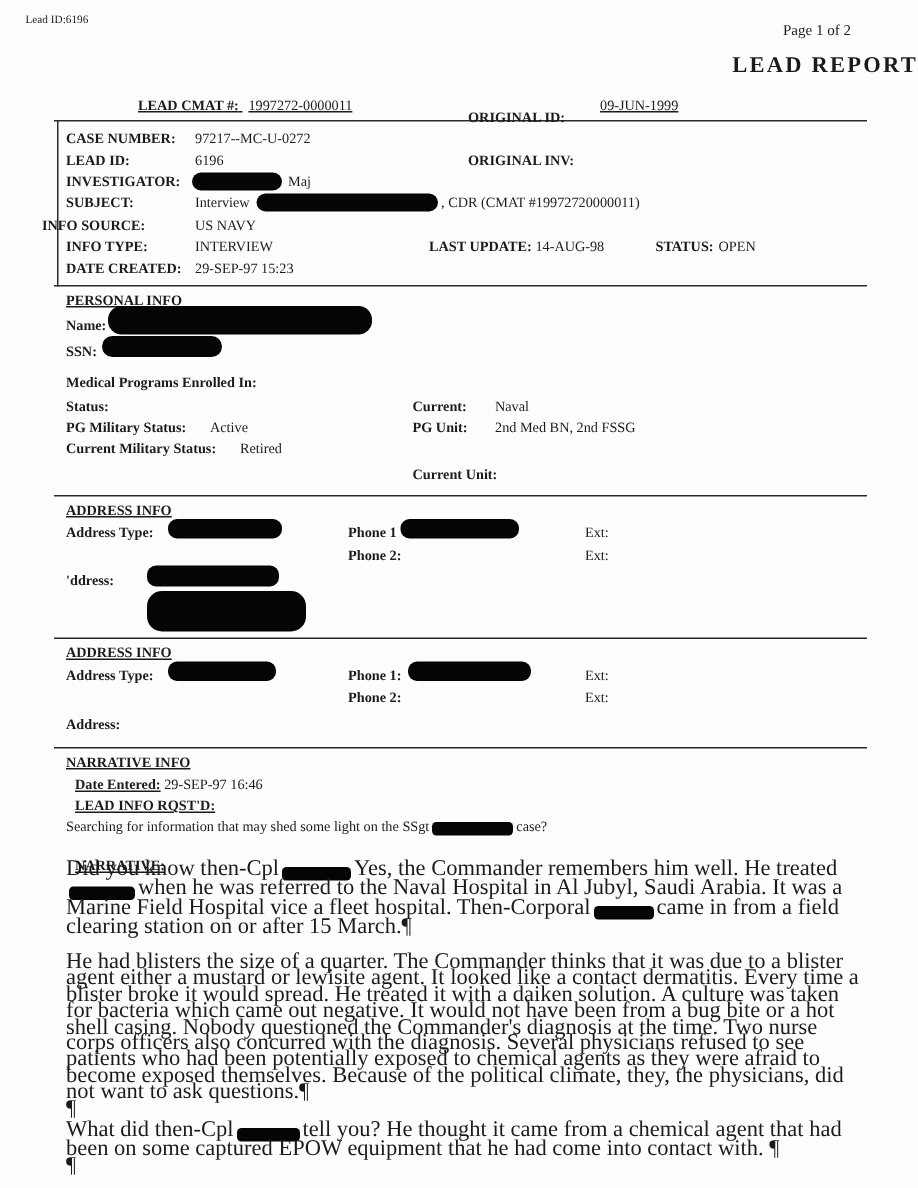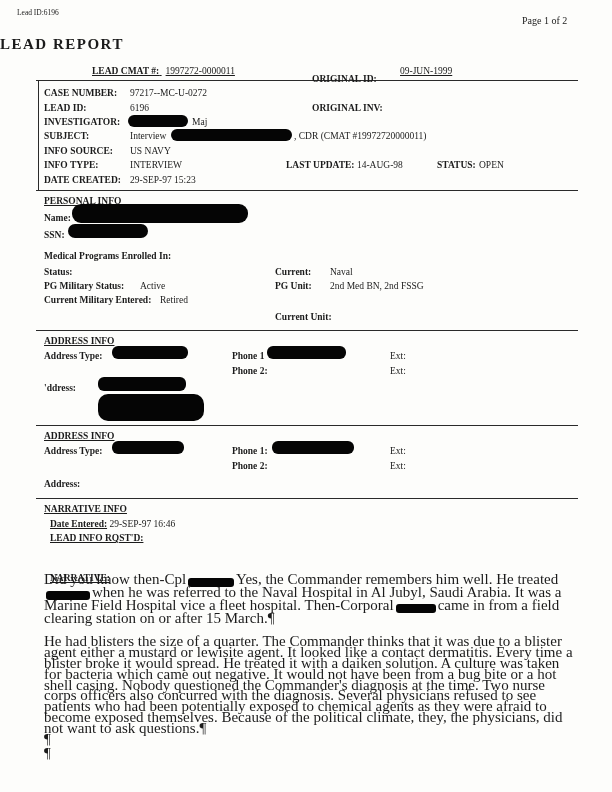--- a/index.html
+++ b/index.html
@@ -5,21 +5,21 @@
   * { margin:0; padding:0; box-sizing:border-box; }
   html,body { background:#ffffff; }
   .page {
     position:relative; width:612px; height:792px; margin:0 auto;
     background:#fdfdfb; color:#1b1b1b;
     font-family:"Liberation Serif", serif; overflow:hidden;
   }
   .t { position:absolute; font-size:9.5px; white-space:nowrap; line-height:12px; }
   .b { font-weight:bold; }
   .u { text-decoration:underline;text-align:center; }
-  .title { position:absolute; left:0; right:0; text-align:left; font-weight:bold; font-size:15px; letter-spacing:1.5px; }
+  .title { position:absolute; left:12px; right:0; text-align:right; font-weight:bold; font-size:15px; letter-spacing:1.5px; }
   .hline { position:absolute; height:1px; background:#2a2a2a; }
   .vline { position:absolute; width:1px; background:#2a2a2a; }
   .redact { position:absolute; background:#050505; border-radius:6px; }
   .rin { display:inline-block; background:#050505; border-radius:3px; height:9px; vertical-align:text-bottom; margin:0 2px; }
   .narr { position:absolute; left:44px; top:574px; width:536px; font-size:15px; line-height:10.9px; }
   .narr p { margin:0 0 12px 0; }
   .narr .pilc { margin:0 0 3px 0; }
   .pair span { display:inline; }
 </style>
 </head>
@@ -50,21 +50,21 @@
 
   <div class="t b" style="left:44px;top:116px">INVESTIGATOR:</div>
   <div class="redact" style="left:128px;top:115px;width:60px;height:12px"></div>
   <div class="t" style="left:192px;top:116px">Maj</div>
 
   <div class="t b" style="left:44px;top:130px">SUBJECT:</div>
   <div class="t" style="left:130px;top:130px">Interview</div>
   <div class="redact" style="left:171px;top:129px;width:121px;height:12px"></div>
   <div class="t" style="left:294px;top:130px">, CDR (CMAT #19972720000011)</div>
 
-  <div class="t b" style="left:44px;top:145px">INFO SOURCE:</div>
+  <div class="t b" style="left:28px;top:145px">INFO SOURCE:</div>
   <div class="t" style="left:130px;top:145px">US NAVY</div>
 
   <div class="t b" style="left:44px;top:159px">INFO TYPE:</div>
   <div class="t" style="left:130px;top:159px">INTERVIEW</div>
   <div class="t pair" style="left:286px;top:159px">
     <span class="b">LAST UPDATE:</span>
     <span>14-AUG-98</span>
   </div>
   <div class="t b" style="left:437px;top:159px">STATUS:</div>
   <div class="t" style="left:479px;top:159px">OPEN</div>
@@ -86,21 +86,21 @@
 
   <div class="t b" style="left:44px;top:266px">Status:</div>
   <div class="t b" style="left:275px;top:266px">Current:</div>
   <div class="t" style="left:330px;top:266px">Naval</div>
 
   <div class="t b" style="left:44px;top:280px">PG Military Status:</div>
   <div class="t" style="left:140px;top:280px">Active</div>
   <div class="t b" style="left:275px;top:280px">PG Unit:</div>
   <div class="t" style="left:330px;top:280px">2nd Med BN, 2nd FSSG</div>
 
-  <div class="t b" style="left:44px;top:294px">Current Military Entered:</div>
+  <div class="t b" style="left:44px;top:294px">Current Military Status:</div>
   <div class="t" style="left:160px;top:294px">Retired</div>
 
   <div class="t b" style="left:275px;top:311px">Current Unit:</div>
 
   <div class="hline" style="left:36px;top:330px;width:542px"></div>
 
   <div class="t b u" style="left:44px;top:335px">ADDRESS INFO</div>
 
   <div class="t b" style="left:44px;top:350px">Address Type:</div>
   <div class="redact" style="left:112px;top:346px;width:76px;height:13px"></div>
@@ -134,23 +134,27 @@
 
   <div class="t b u" style="left:44px;top:503px">NARRATIVE INFO</div>
 
   <div class="t pair" style="left:50px;top:518px">
     <span class="b u">Date Entered:</span>
     <span>29-SEP-97 16:46</span>
   </div>
 
   <div class="t b u" style="left:50px;top:532px">LEAD INFO RQST'D:</div>
 
+  <div class="t" style="left:44px;top:546px">
+    <span>Searching for information that may shed some light on the SSgt</span><span class="rin" style="width:54px"></span><span>case?</span>
+  </div>
 
   <div class="t b u" style="left:50px;top:572px">NARRATIVE:</div>
 
   <div class="narr">
     <p><span>Did you know then-Cpl</span><span class="rin" style="width:46px"></span><span>Yes, the Commander remembers him well.  He treated</span><span class="rin" style="width:44px"></span><span>when he was referred to the Naval Hospital in Al Jubyl, Saudi Arabia.  It was a Marine Field Hospital vice a fleet hospital.  Then-Corporal</span><span class="rin" style="width:40px"></span><span>came in from a field clearing station on or after 15 March.¶</span></p>
     <p style="margin-bottom:0">He had blisters the size of a quarter.  The Commander thinks that it was due to a blister agent either a mustard or lewisite agent.  It looked like a contact dermatitis.  Every time a blister broke it would spread.  He treated it with a daiken solution.  A culture was taken for bacteria which came out negative.  It would not have been from a bug bite or a hot shell casing.  Nobody questioned the Commander's diagnosis at the time.  Two nurse corps officers also concurred with the diagnosis.  Several physicians refused to see patients who had been potentially exposed to chemical agents as they were afraid to become exposed themselves.  Because of the political climate, they, the physicians, did not want to ask questions.¶</p>
     <div class="pilc">¶</div>
+    <p style="margin-bottom:0"><span>What did then-Cpl</span><span class="rin" style="width:42px"></span><span>tell you?  He thought it came from a chemical agent that had been on some captured EPOW equipment that he had come into contact with. ¶</span></p>
     <div class="pilc">¶</div>
   </div>
 
 </div>
 
 </body></html>

